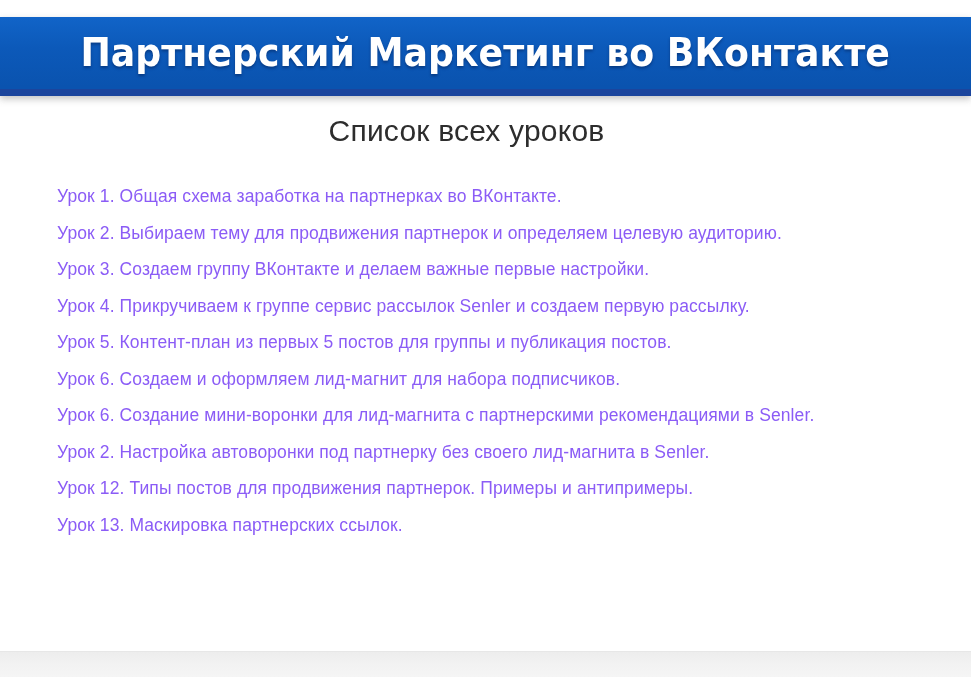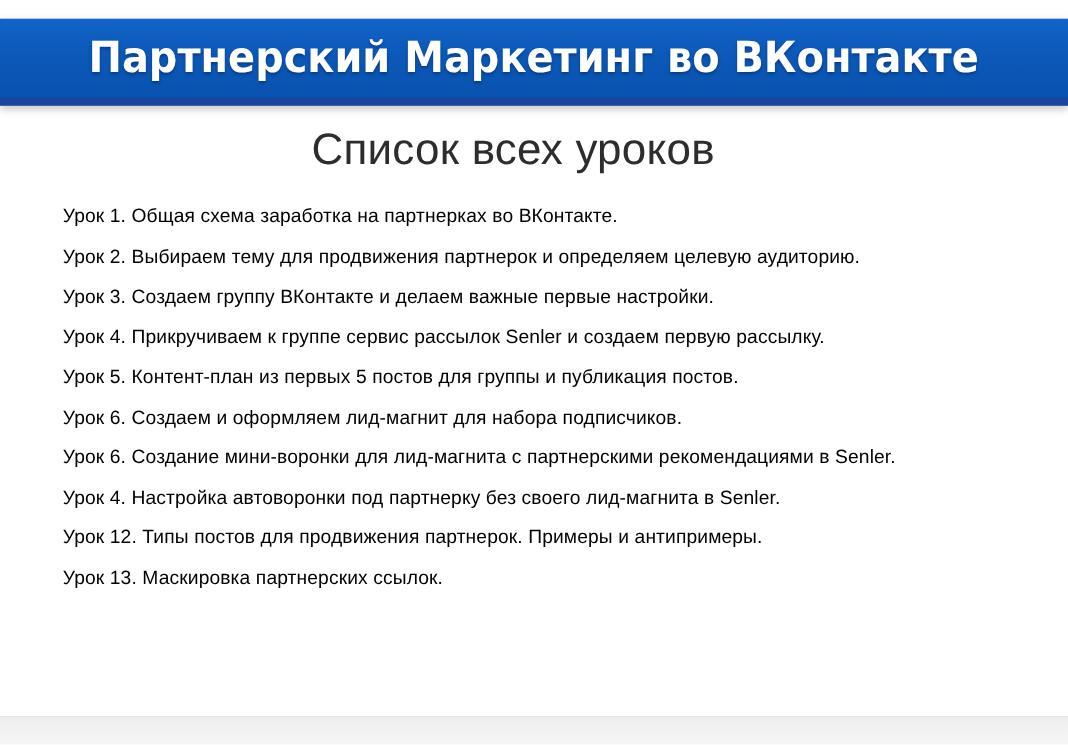--- a/index.html
+++ b/index.html
@@ -53,40 +53,40 @@
   
   .subtitle {
     position: absolute;
     top: 114px;
     left: 0;
     width: 100%;
     box-sizing: border-box;
     padding-right: 38px; 
     margin: 0;
     text-align: center;
-    font-size: 40px;
+    font-size: 30px;
     font-weight: 400;
     color: #2d2d2d;
     letter-spacing: 0.2px;
   }
 
   
   .lessons {
     position: absolute;
     top: 178px;
     left: 57px;
     right: 24px;
     margin: 0;
     padding: 0;
     list-style: none;
   }
   .lessons li {
     font-size: 17.5px;
     line-height: 36.5px;
-    color: #000000;
+    color: #8b5cf6;
     white-space: nowrap;
     letter-spacing: 0.1px;
   }
 
   
   .footer-band {
     position: absolute;
     left: 0; right: 0; bottom: 0;
     height: 25px;
     background: linear-gradient(180deg, #ededed 0%, #f2f2f2 45%, #f5f5f5 100%);
@@ -108,20 +108,20 @@
 
   <ul class="lessons">
 
   <li>Урок 1. Общая схема заработка на партнерках во ВКонтакте.</li>
       <li>Урок 2. Выбираем тему для продвижения партнерок и определяем целевую аудиторию.</li>
       <li>Урок 3. Создаем группу ВКонтакте и делаем важные первые настройки.</li>
       <li>Урок 4. Прикручиваем к группе сервис рассылок Senler и создаем первую рассылку.</li>
       <li>Урок 5. Контент-план из первых 5 постов для группы и публикация постов.</li>
       <li>Урок 6. Создаем и оформляем лид-магнит для набора подписчиков.</li>
       <li>Урок 6. Создание мини-воронки для лид-магнита с партнерскими рекомендациями  в Senler.</li>
-      <li>Урок 4. Настройка автоворонки под партнерку без своего лид-магнита в Senler.</li>
+      <li>Урок 2. Настройка автоворонки под партнерку без своего лид-магнита в Senler.</li>
       <li>Урок 12. Типы постов для продвижения партнерок. Примеры и антипримеры.</li>
       <li>Урок 13. Маскировка партнерских ссылок.</li>
     </ul>
 
   <div class="footer-band"></div>
 
 </div>
 
 </body></html>

